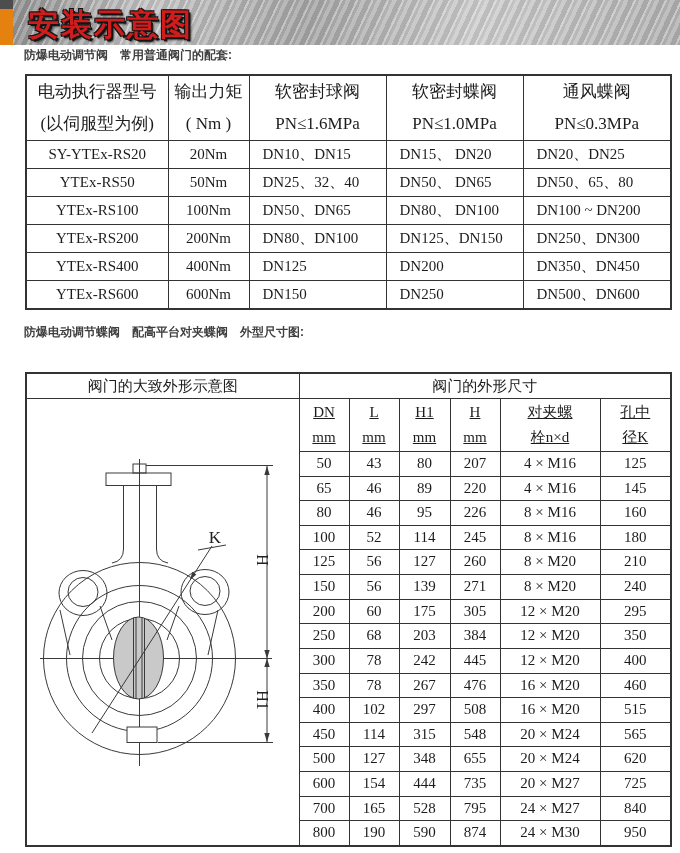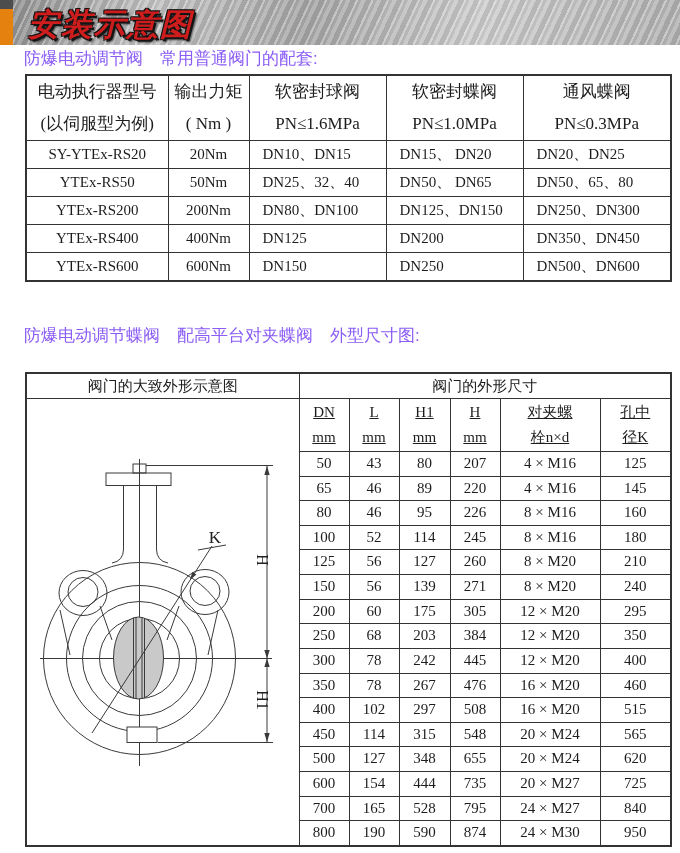--- a/index.html
+++ b/index.html
@@ -22,28 +22,27 @@
       rgba(255,255,255,.14) 5px 9px, rgba(0,0,0,.09) 9px 14px);
   }
   .accent-top  { position:absolute; left:0; top:0;  width:13px; height:9px;  background:#4d4d4d; }
   .accent-bar  { position:absolute; left:0; top:9px; width:13px; height:36px; background:#e5820f; }
   .banner-title {
     position:absolute; left:28px; top:4px;
     font-family:"Liberation Sans","DejaVu Sans",sans-serif; font-weight:bold;
     font-size:31px; letter-spacing:2px; color:#cf1d1d;
     text-shadow:-1px -1px 0 #151515, 1px -1px 0 #151515, -1px 1px 0 #151515,
                  2px 2px 0 #151515, 3px 3px 2px rgba(0,0,0,.55);
-    font-style:italic;
   }
 
   
   .sec-title {
     position:absolute; left:24px;
-    font-family:"Liberation Sans","DejaVu Sans",sans-serif; font-weight:normal;
-    font-size:17px; color:#8b5cf6;
+    font-family:"Liberation Sans","DejaVu Sans",sans-serif; font-weight:bold;
+    font-size:12px; color:#404040;
   }
   #sec1-title { top:47px; }
   #sec2-title { top:324px; }
 
   
   table { border-collapse:collapse; table-layout:fixed; }
   th,td { border:1px solid #333; text-align:center; padding:0; font-weight:normal; }
 
   #t1 { position:absolute; left:25px; top:74px; width:645px; border:2px solid #333; }
   #t1 thead th { line-height:32px; height:64px; white-space:pre-line; font-size:17px; }
@@ -97,20 +96,27 @@
         <td data-name="table-cell">DN10、DN15</td>
         <td data-name="table-cell">DN15、 DN20</td>
         <td data-name="table-cell">DN20、DN25</td>
       </tr>
       <tr data-name="table-row">
         <td data-name="table-cell">YTEx-RS50</td>
         <td data-name="table-cell">50Nm</td>
         <td data-name="table-cell">DN25、32、40</td>
         <td data-name="table-cell">DN50、 DN65</td>
         <td data-name="table-cell">DN50、65、80</td>
+      </tr>
+      <tr data-name="table-row">
+        <td data-name="table-cell">YTEx-RS100</td>
+        <td data-name="table-cell">100Nm</td>
+        <td data-name="table-cell">DN50、DN65</td>
+        <td data-name="table-cell">DN80、 DN100</td>
+        <td data-name="table-cell">DN100 ~ DN200</td>
       </tr>
       <tr data-name="table-row">
         <td data-name="table-cell">YTEx-RS200</td>
         <td data-name="table-cell">200Nm</td>
         <td data-name="table-cell">DN80、DN100</td>
         <td data-name="table-cell">DN125、DN150</td>
         <td data-name="table-cell">DN250、DN300</td>
       </tr>
       <tr data-name="table-row">
         <td data-name="table-cell">YTEx-RS400</td>

